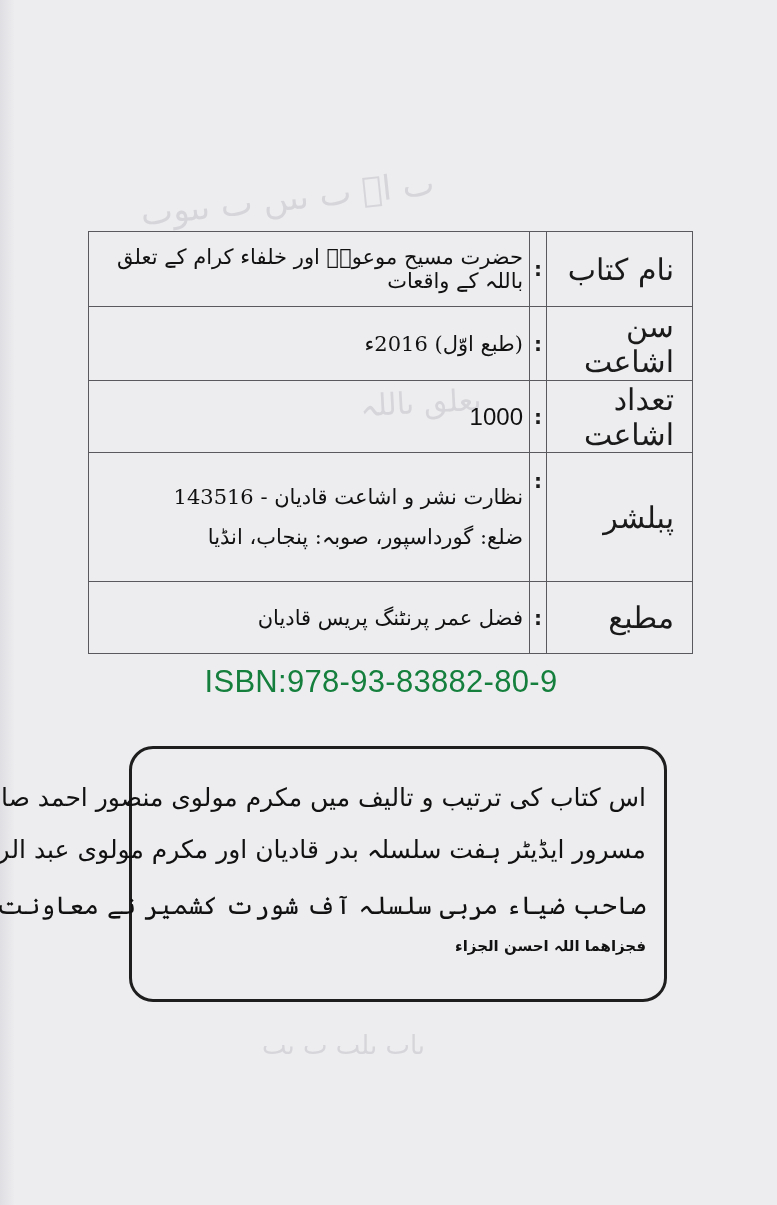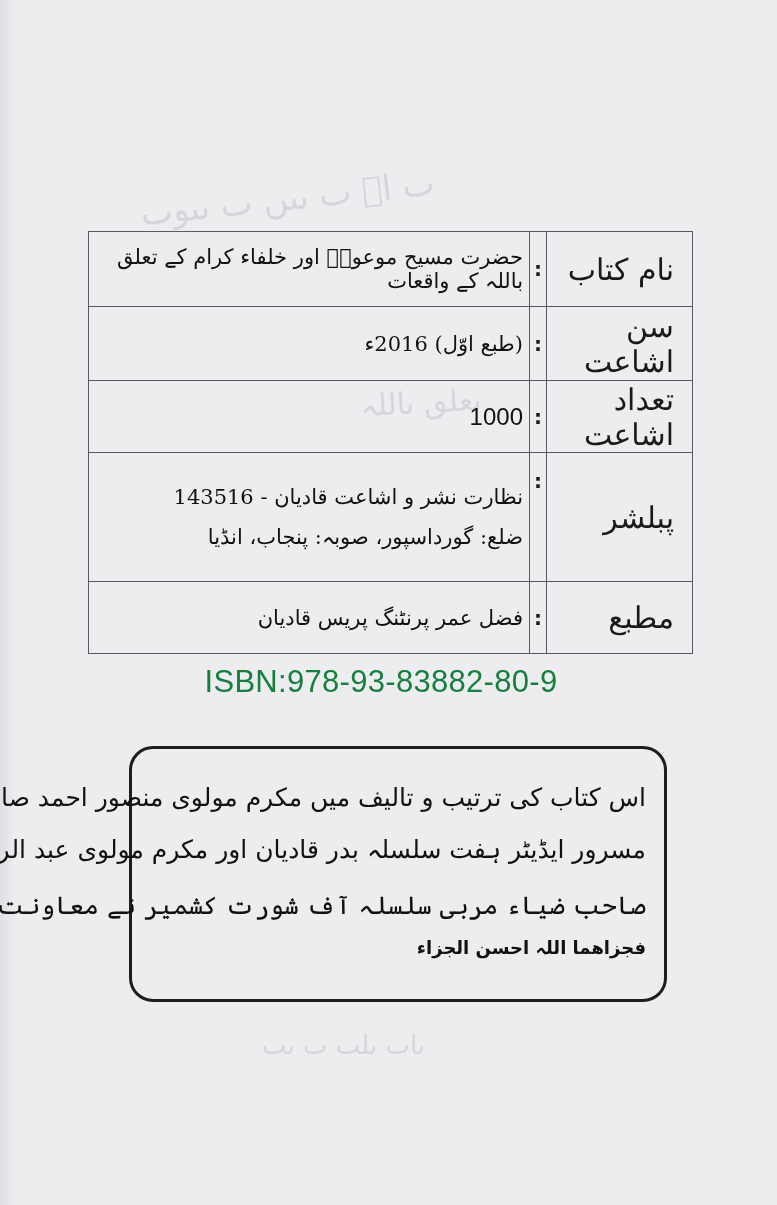--- a/index.html
+++ b/index.html
@@ -114,21 +114,21 @@
       position: absolute;
       right: 18px;
       font-family: "DejaVu Serif", serif;
       font-size: 25px;
       white-space: nowrap;
       color: #111;
     }
     .credit-line.l1 { top: 34px; }
     .credit-line.l2 { top: 86px; }
     .credit-line.l3 { top: 142px; }
-    .credit-line.l4 { top: 188px; font-size: 18px; font-weight: bold; font-family: "DejaVu Sans", sans-serif; }
+    .credit-line.l4 { top: 188px; font-size: 15px; font-weight: bold; font-family: "DejaVu Sans", sans-serif; }
   </style>
 </head>
 <body>
 
 <div class="page-shade"></div>
 
 <div class="bleed top1">ٮ اؑ ٮ ٮٮں ٮ ٮٮوٮ</div>
 <div class="bleed mid1">ٮعلٯ ٮاللہ</div>
 <div class="bleed low1">ٮاٮ ٮلٮ ٮ ٮٮ</div>
 

